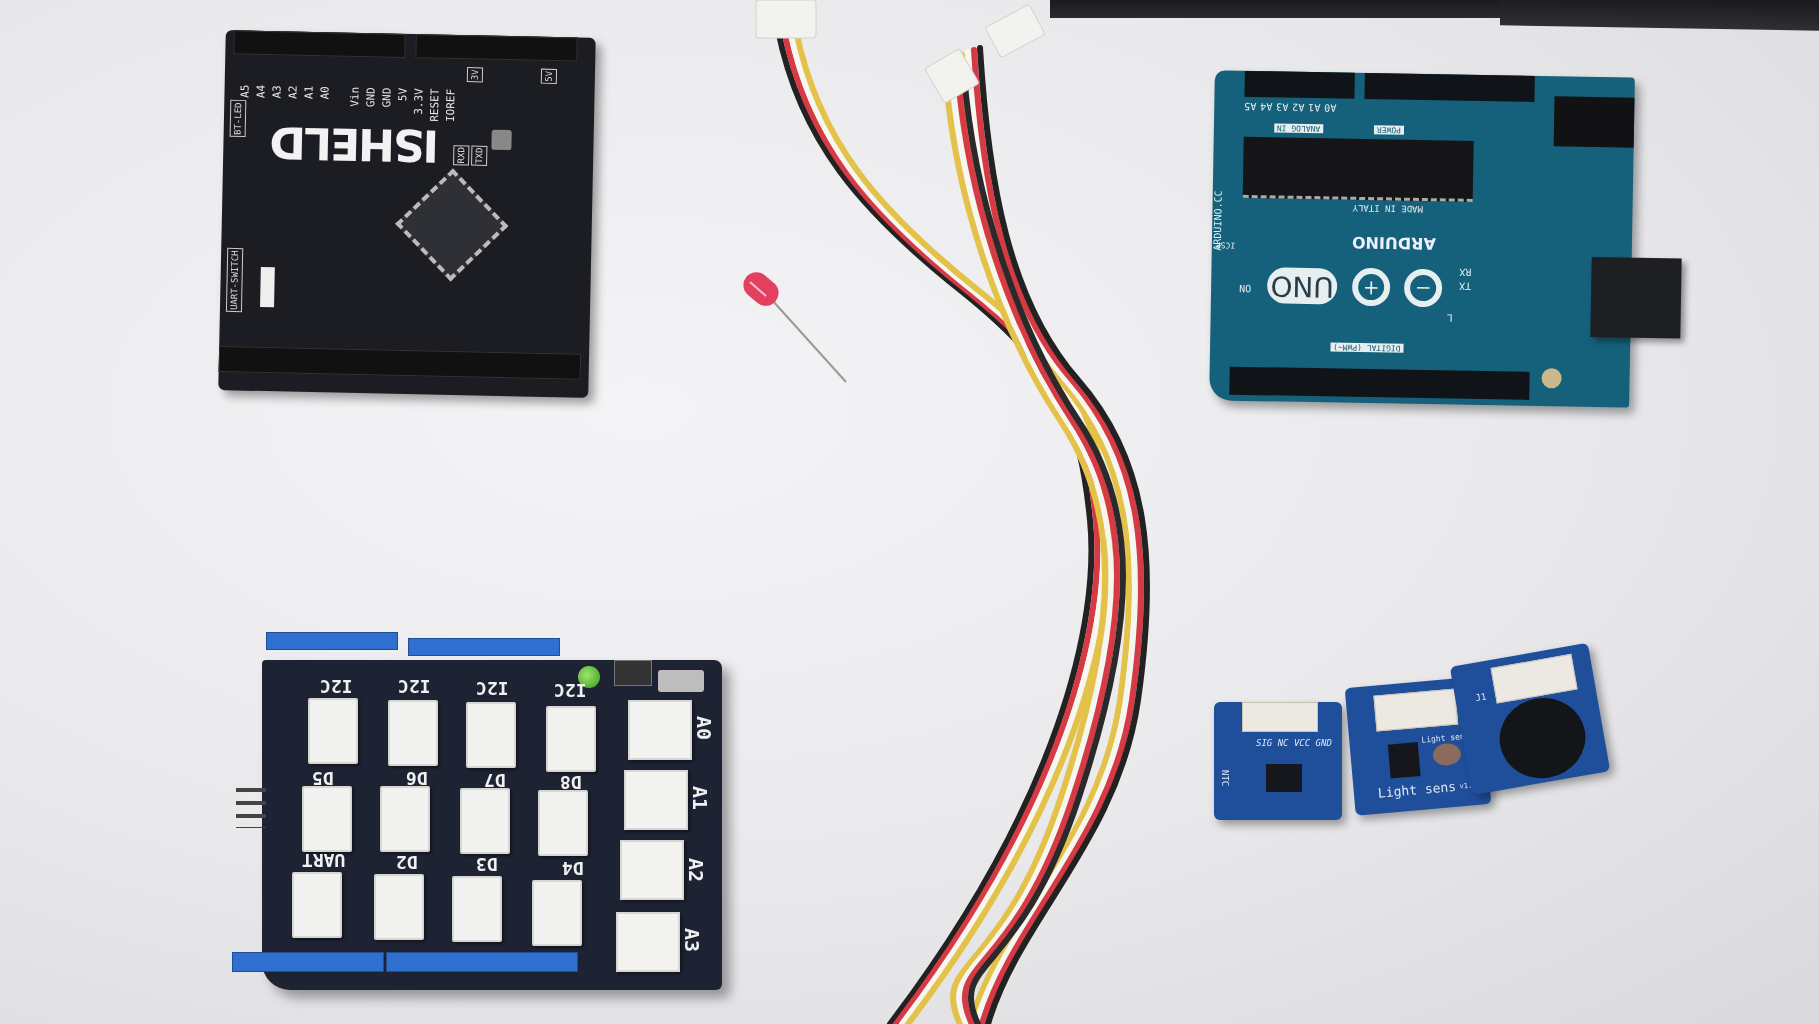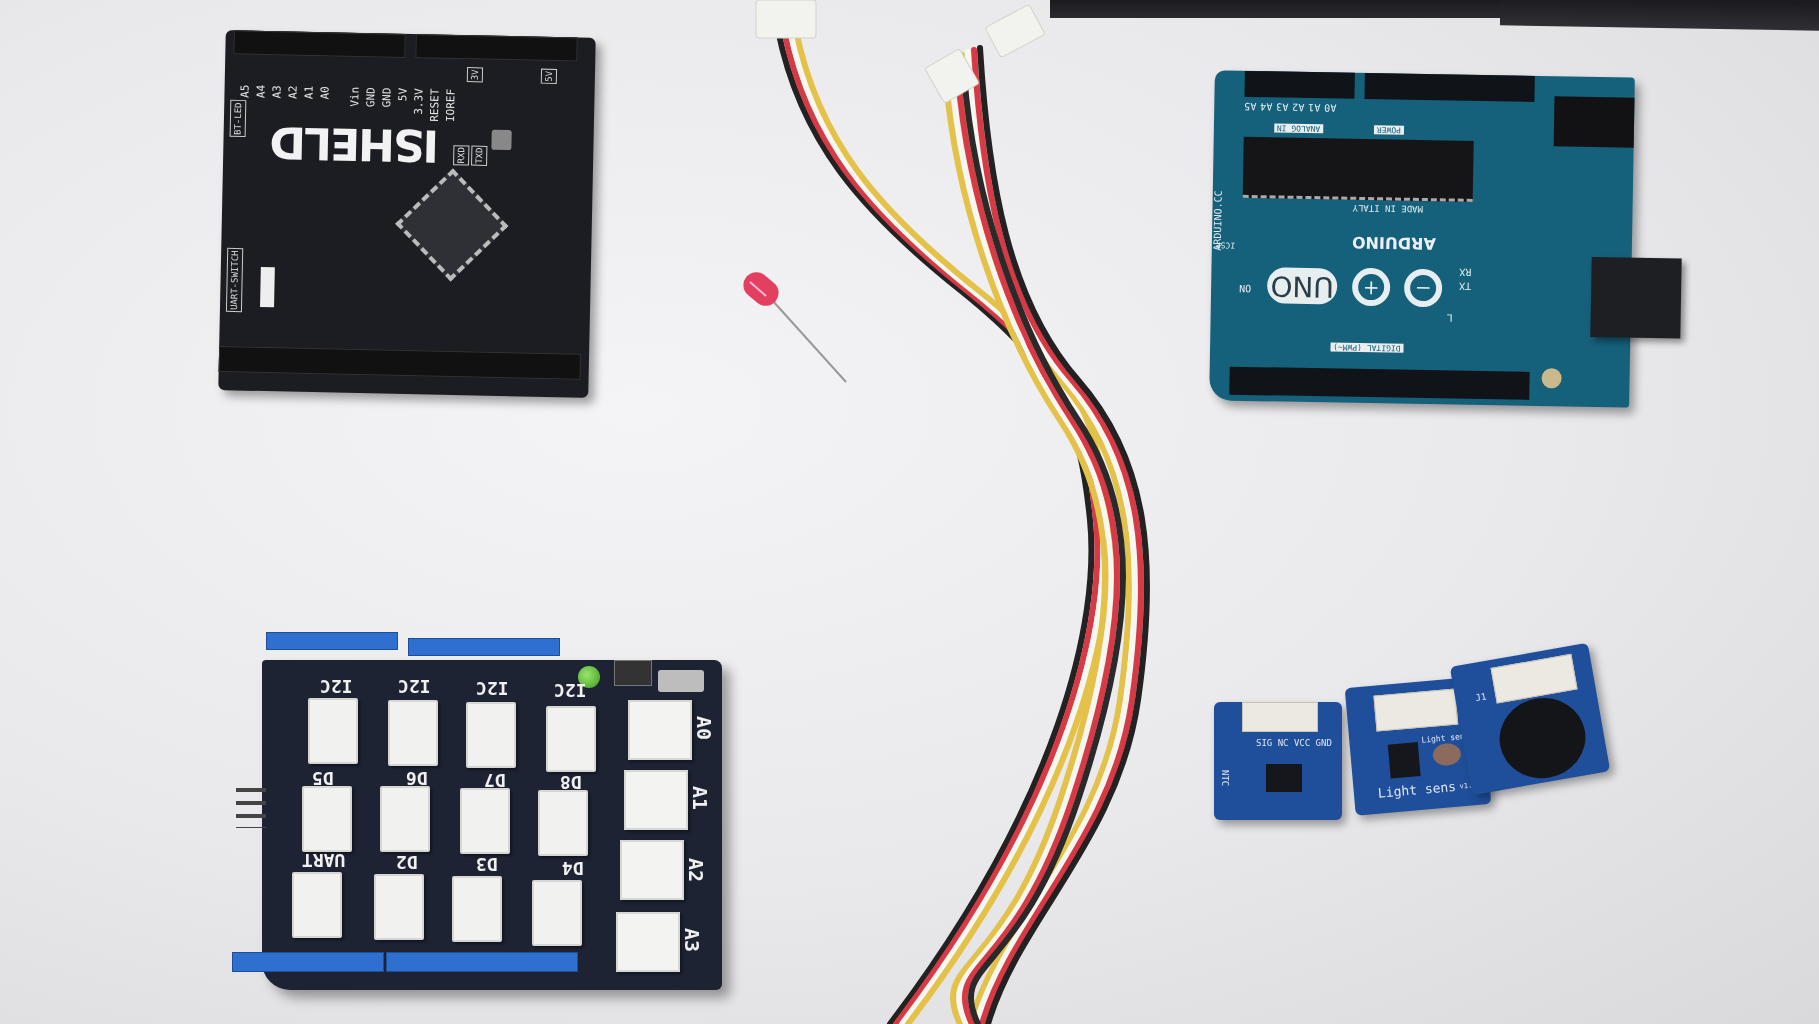--- a/index.html
+++ b/index.html
@@ -198,21 +198,21 @@
   <span class="alabel" style="left:426px;top:126px;">A1</span>
   <span class="alabel" style="left:422px;top:198px;">A2</span>
   <span class="alabel" style="left:418px;top:268px;">A3</span>
 
   <div class="abs" style="left:-26px;top:128px;width:30px;height:40px;
        background:repeating-linear-gradient(#444 0 4px,transparent 4px 13px);"></div>
 </div>
 
 <div class="mod" style="left:1214px;top:702px;width:128px;height:118px;">
   <div class="conn" style="left:28px;top:0;width:74px;height:28px;"></div>
-  <span class="txt" style="left:42px;top:36px;">SIG NC VCC GND</span>
+  <span class="txt" style="left:42px;top:36px;font-style:italic;">SIG NC VCC GND</span>
   <div class="ic" style="left:52px;top:62px;width:36px;height:28px;"></div>
   <span class="txt" style="left:6px;top:68px;writing-mode:vertical-rl;">NTC</span>
 </div>
 
 <div class="mod" style="left:1350px;top:682px;width:136px;height:128px;transform:rotate(-5deg);">
   <div class="conn" style="left:28px;top:10px;width:80px;height:34px;"></div>
   <div class="ic" style="left:38px;top:60px;width:30px;height:34px;"></div>
   <div class="abs" style="left:82px;top:64px;width:28px;height:22px;border-radius:50%;background:#8c6a5e;"></div>
   <span class="txt" style="left:72px;top:54px;font-size:8px;">Light sensor</span>
   <span class="txt" style="left:24px;top:100px;font-size:13px;">Light sens</span>

